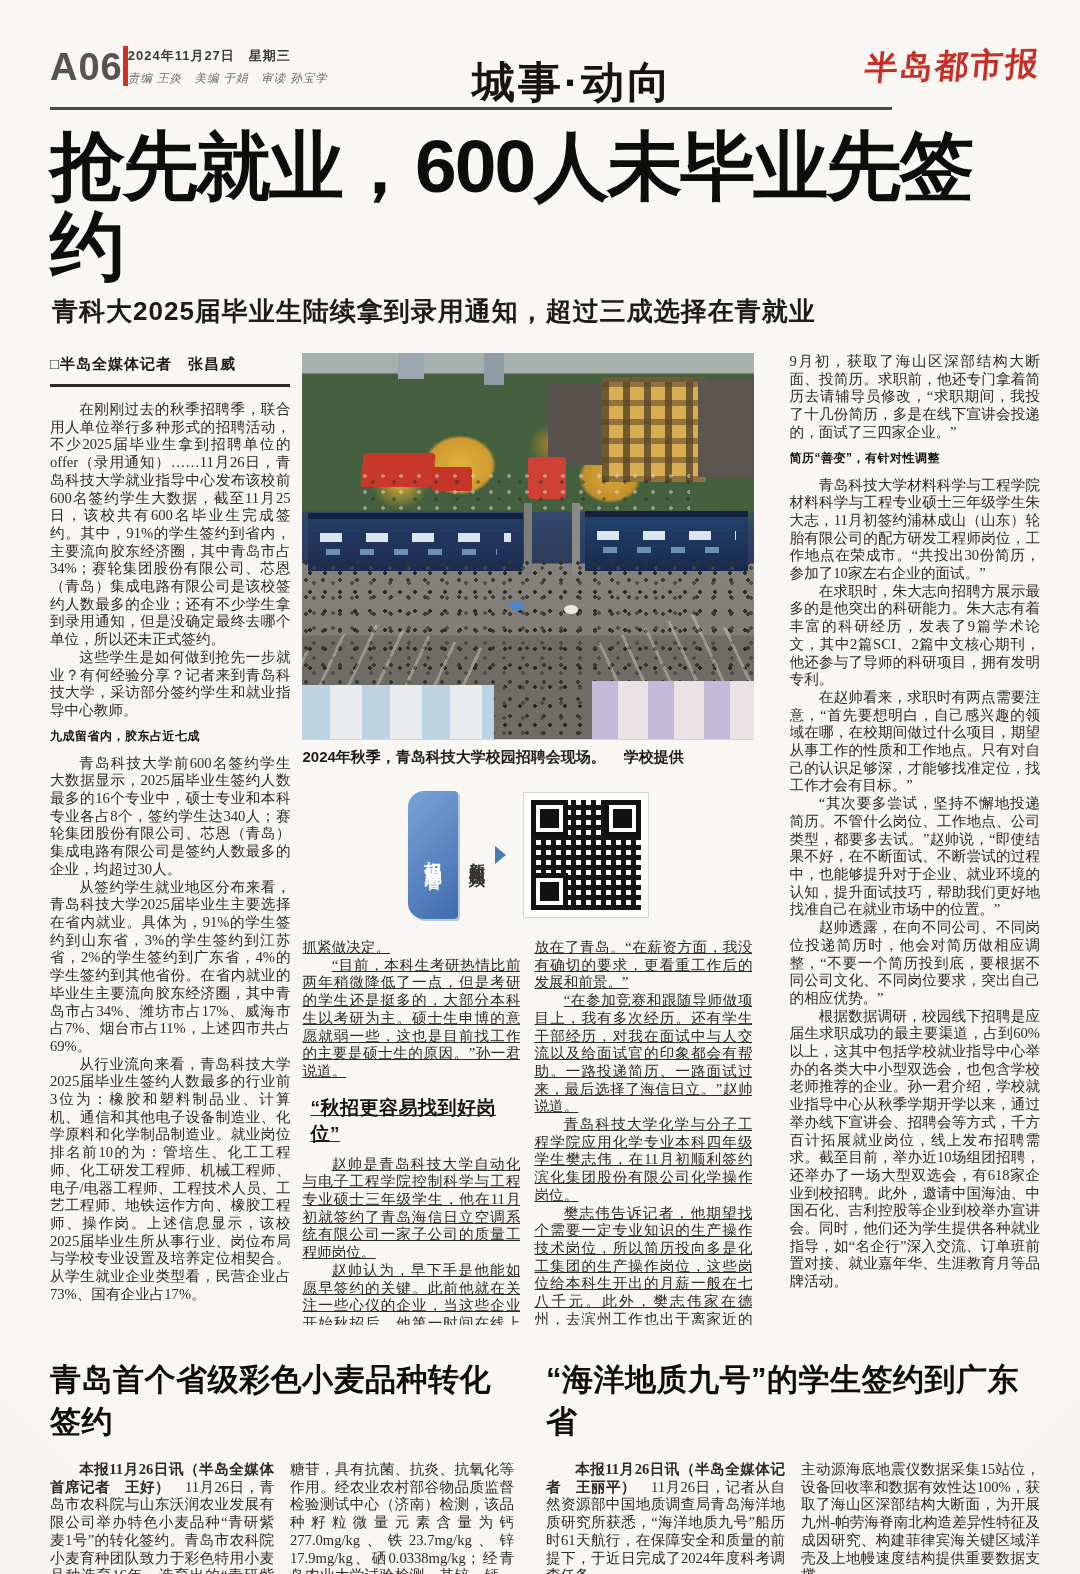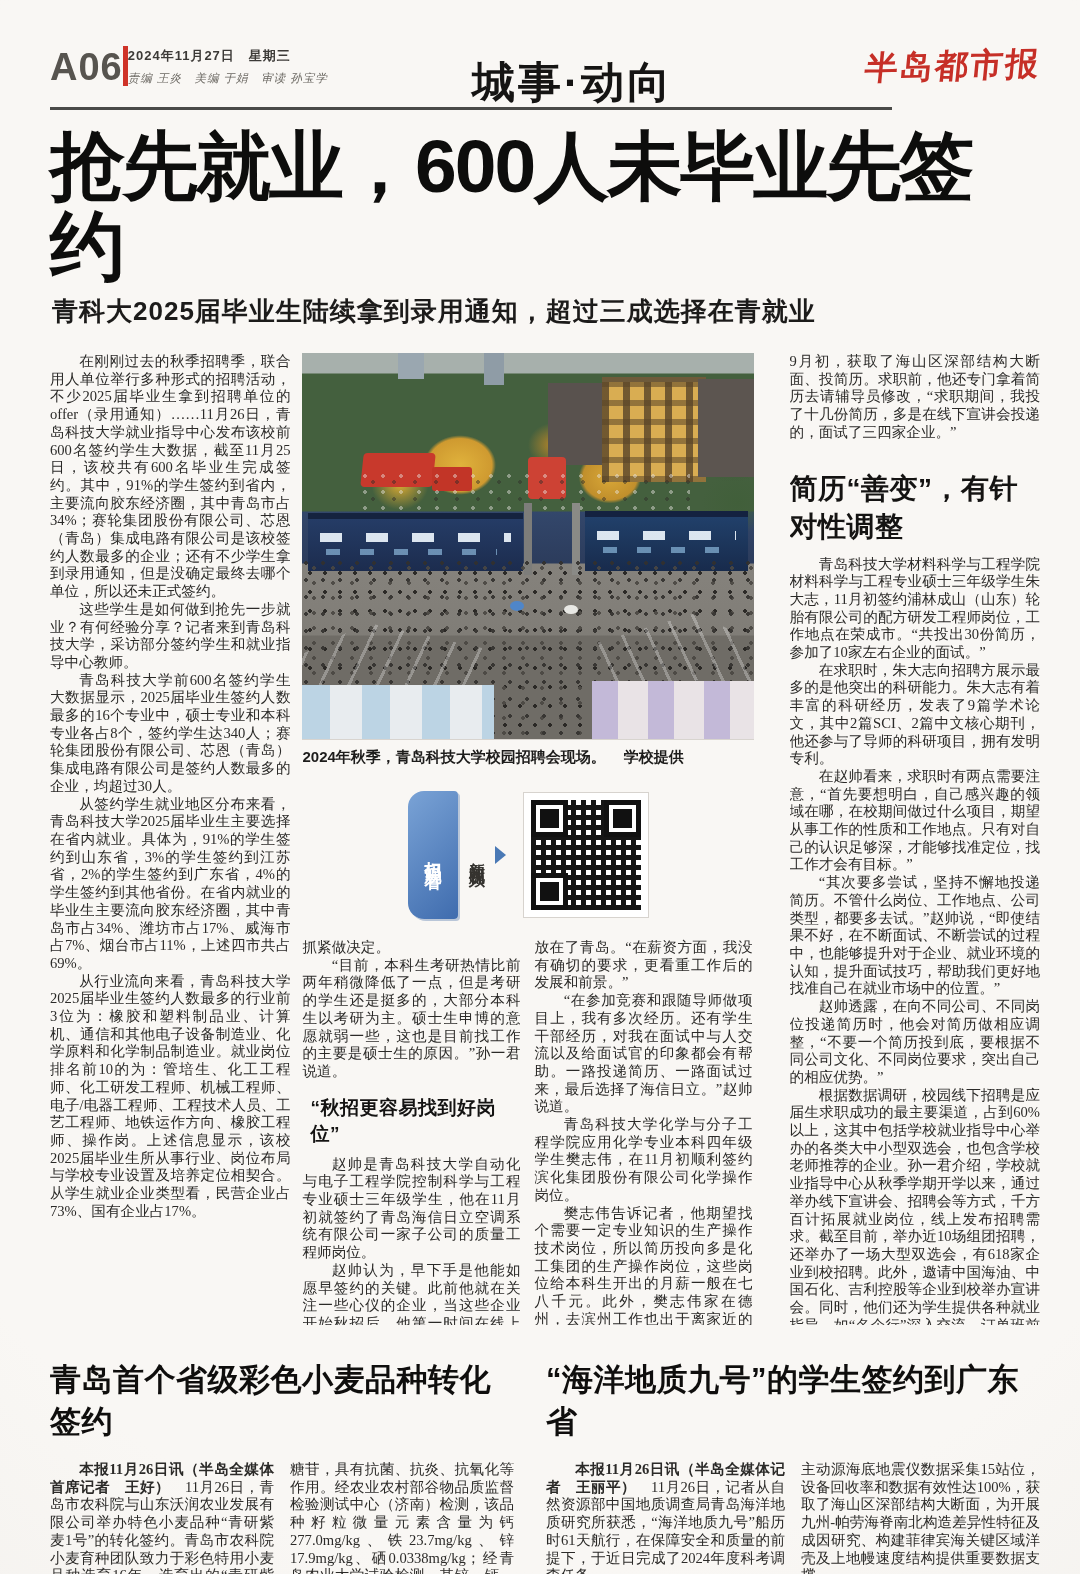--- a/index.html
+++ b/index.html
@@ -26,21 +26,21 @@
         font-size:26px;font-weight:700;color:#1c1b1a;letter-spacing:1px;}
   
   .body-grid{display:flex;margin:24px 40px 0 50px;height:972px;overflow:hidden;}
   .col-left{width:241px;margin-right:12px;overflow:hidden;}
   .col-mid{width:452px;margin-right:36px;overflow:hidden;}
   .col-right{width:251px;overflow:hidden;}
   .para{margin:0;font-size:14.6px;line-height:17.7px;text-align:justify;text-indent:2em;color:#2b2a28;}
   .cont > p:first-child{text-indent:0;}
   .byline{font-size:15px;font-weight:700;color:#1c1b1a;border-bottom:3px solid #2b2a28;padding:2px 0 10px;margin-bottom:14px;letter-spacing:1px;}
   .col-heading{font-family:"Liberation Sans","DejaVu Sans",sans-serif;font-weight:900;color:#141312;
-        font-size:28px;letter-spacing:0.5px;margin:28px 0 10px;}
+        font-size:12px;letter-spacing:0.5px;margin:8px 0 10px;}
   .mid-heading{font-size:19px;margin:14px 8px 9px;}
   
   .photo{position:relative;width:452px;height:386px;overflow:hidden;box-shadow:0 0 0 1px #d8d4cf;
      background:
        radial-gradient(58px 48px at 158px 112px, #e0b23c 0%, #cf9a30 55%, rgba(0,0,0,0) 62%),
        radial-gradient(46px 40px at 98px 132px, #d8a832 0%, rgba(0,0,0,0) 62%),
        radial-gradient(52px 44px at 308px 124px, #d9a838 0%, #c18f2c 52%, rgba(0,0,0,0) 60%),
        radial-gradient(40px 34px at 252px 92px, #b8862a 0%, rgba(0,0,0,0) 65%),
        radial-gradient(64px 52px at 430px 95px, #3c5a36 0%, rgba(0,0,0,0) 66%),
        radial-gradient(56px 46px at 436px 150px, #415f3a 0%, rgba(0,0,0,0) 66%),
@@ -94,21 +94,21 @@
   .qr-tab-label{writing-mode:vertical-rl;color:#fff;font-weight:700;font-size:17px;letter-spacing:4px;font-family:"Liberation Sans","DejaVu Sans",sans-serif;}
   .qr-video-label{writing-mode:vertical-rl;color:#35332f;font-weight:700;font-size:16px;letter-spacing:3px;font-family:"Liberation Sans","DejaVu Sans",sans-serif;}
   .qr-arrow{width:0;height:0;border-top:9px solid rgba(0,0,0,0);border-bottom:9px solid rgba(0,0,0,0);border-left:11px solid #4a79b5;}
   .qr-code{position:relative;width:124px;height:124px;background:#fff;box-shadow:0 0 0 1px #d7d3ce;margin-left:10px;}
   .qr-noise{position:absolute;inset:7px;
      background-image:repeating-linear-gradient(0deg,#151515 0 5px,rgba(0,0,0,0) 5px 10px),
                       repeating-linear-gradient(90deg,#151515 0 5px,#fff 5px 10px);}
   .qr-f{position:absolute;width:27px;height:27px;border:5px solid #111;background:#fff;}
   .qr-f::after{content:"";position:absolute;inset:4px;background:#111;}
   .qr-f.tl{left:7px;top:7px;} .qr-f.tr{right:7px;top:7px;} .qr-f.bl{left:7px;bottom:7px;}
-  .mid-cols{display:flex;gap:14px;height:402px;overflow:hidden;}
+  .mid-cols{display:flex;gap:14px;height:402px;overflow:hidden;text-decoration:underline;}
   .mid-col{width:218px;overflow:hidden;}
   
   .bottom-grid{display:flex;margin:34px 40px 0 50px;gap:32px;}
   .b-art-left{width:464px;} .b-art-right{width:494px;}
   .b-headline{font-family:"Liberation Sans","DejaVu Sans",sans-serif;font-size:31px;font-weight:900;color:#0f0e0d;
      letter-spacing:0.5px;margin:0 0 18px;}
   .b-body{column-count:2;column-gap:16px;height:242px;overflow:hidden;}
   .lead-para b{font-weight:700;}
 </style>
 </head>
@@ -129,24 +129,26 @@
     <div class="hdr-rule"></div>
     <div class="masthead">半岛都市报</div>
   </div>
 
   <div class="headline">抢先就业，600人未毕业先签约</div>
   <div class="subheadline">青科大2025届毕业生陆续拿到录用通知，超过三成选择在青就业</div>
 
   <div class="body-grid">
 
     <div class="col-left">
+      <div class="byline">□半岛全媒体记者　张昌威</div>
       <div class="plist">
           <p class="para">在刚刚过去的秋季招聘季，联合用人单位举行多种形式的招聘活动，不少2025届毕业生拿到招聘单位的offer（录用通知）……11月26日，青岛科技大学就业指导中心发布该校前600名签约学生大数据，截至11月25日，该校共有600名毕业生完成签约。其中，91%的学生签约到省内，主要流向胶东经济圈，其中青岛市占34%；赛轮集团股份有限公司、芯恩（青岛）集成电路有限公司是该校签约人数最多的企业；还有不少学生拿到录用通知，但是没确定最终去哪个单位，所以还未正式签约。</p>
           <p class="para">这些学生是如何做到抢先一步就业？有何经验分享？记者来到青岛科技大学，采访部分签约学生和就业指导中心教师。</p>
         </div>
+      <div class="col-heading">九成留省内，胶东占近七成</div>
       <div class="plist">
           <p class="para">青岛科技大学前600名签约学生大数据显示，2025届毕业生签约人数最多的16个专业中，硕士专业和本科专业各占8个，签约学生达340人；赛轮集团股份有限公司、芯恩（青岛）集成电路有限公司是签约人数最多的企业，均超过30人。</p>
           <p class="para">从签约学生就业地区分布来看，青岛科技大学2025届毕业生主要选择在省内就业。具体为，91%的学生签约到山东省，3%的学生签约到江苏省，2%的学生签约到广东省，4%的学生签约到其他省份。在省内就业的毕业生主要流向胶东经济圈，其中青岛市占34%、潍坊市占17%、威海市占7%、烟台市占11%，上述四市共占69%。</p>
           <p class="para">从行业流向来看，青岛科技大学2025届毕业生签约人数最多的行业前3位为：橡胶和塑料制品业、计算机、通信和其他电子设备制造业、化学原料和化学制品制造业。就业岗位排名前10的为：管培生、化工工程师、化工研发工程师、机械工程师、电子/电器工程师、工程技术人员、工艺工程师、地铁运作方向、橡胶工程师、操作岗。上述信息显示，该校2025届毕业生所从事行业、岗位布局与学校专业设置及培养定位相契合。从学生就业企业类型看，民营企业占73%、国有企业占17%。</p>
         </div>
     </div>
 
     <div class="col-mid">
       <div class="photo">
         <div class="ph ph-tower1"></div>

